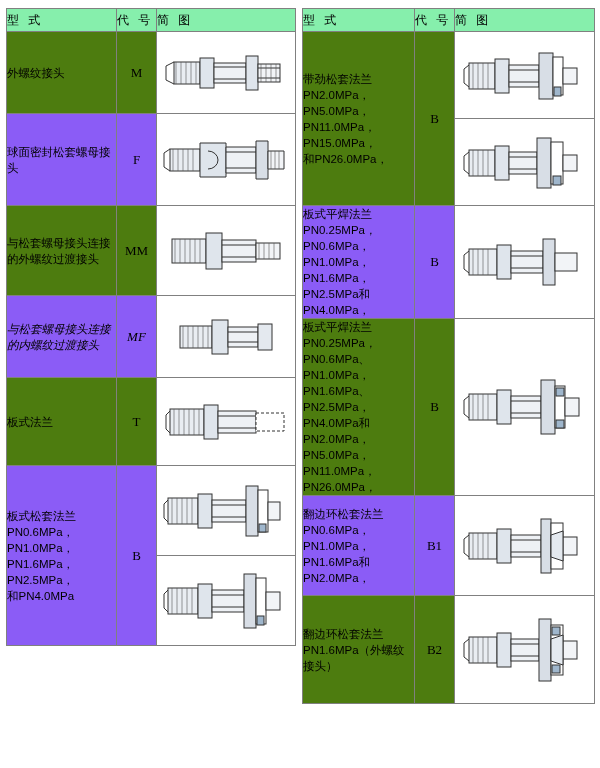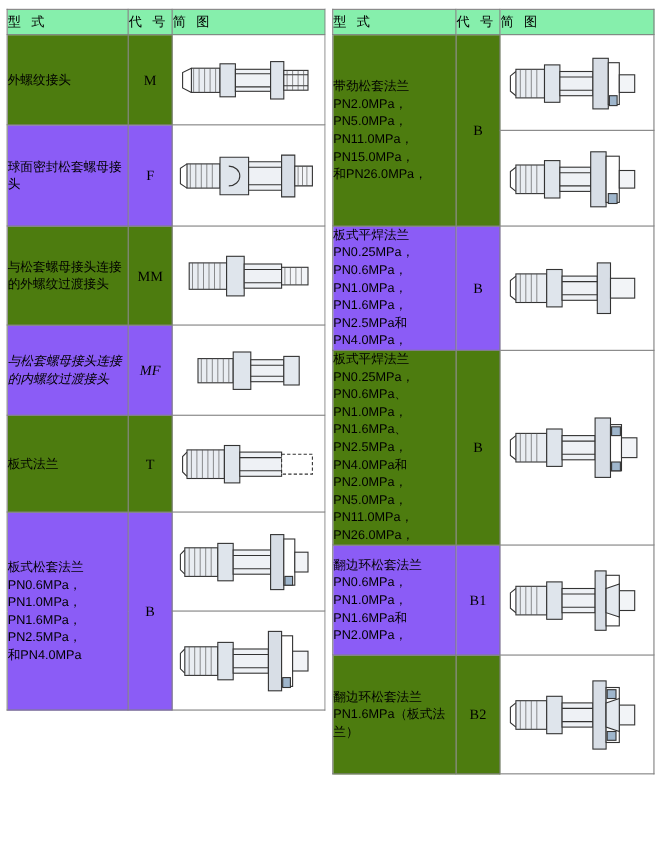--- a/index.html
+++ b/index.html
@@ -486,21 +486,21 @@
                         <line x1="29" y1="28" x2="29" y2="54"></line>
                       </g>
                     </g>
                   </svg>
                 </td>
               </tr>
 
               <tr style="height:108px;">
                 <td class="cell-name plain">
                   <span class="nm-line">翻边环松套法兰</span>
-                  <span class="nm-line">PN1.6MPa（板式法兰）</span>
+                  <span class="nm-line">PN1.6MPa（外螺纹接头）</span>
                 </td>
                 <td class="cell-code plain">B2</td>
                 <td class="cell-fig">
                   <svg class="fig-wrap" width="132" height="90" viewBox="0 0 132 90">
                     <g fill="none" stroke="#333" stroke-width="1">
                       <path d="M10 34 L5 38 L5 52 L10 56"></path>
                       <rect x="10" y="32" width="28" height="26" fill="#e9edf2"></rect>
                       <rect x="38" y="28" width="14" height="34" fill="#dfe5ec"></rect>
                       <rect x="52" y="34" width="28" height="22" fill="#eef1f5"></rect>
                       <rect x="80" y="14" width="12" height="62" fill="#d8dee6"></rect>

